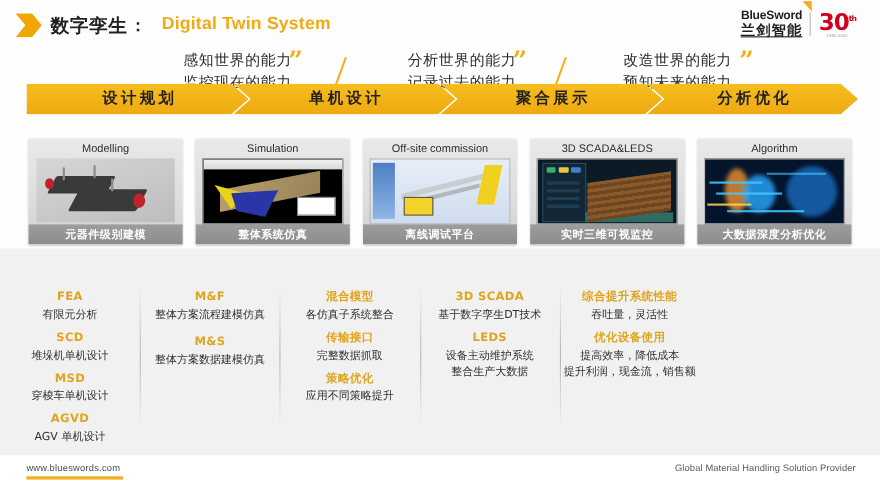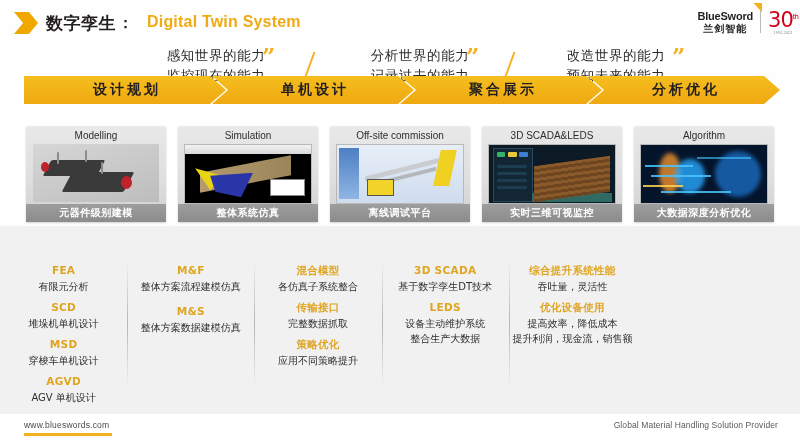--- a/index.html
+++ b/index.html
@@ -22,29 +22,29 @@
     font-size:17px;font-weight:bold;color:#231f20;letter-spacing:.5px;
     font-family:"DejaVu Sans",sans-serif;
   }
   .title-colon{position:absolute;left:118px;top:14px;font-size:15px;color:#231f20;font-weight:bold;}
   .title-en{
     position:absolute;left:147px;top:13px;
     font-size:16px;font-weight:bold;color:#EFAA14;letter-spacing:.2px;
   }
 
   
-  .logo{position:absolute;right:2px;top:8px;height:28px;display:flex;align-items:center;}
+  .logo{position:absolute;right:22px;top:8px;height:28px;display:flex;align-items:center;}
   .logo-txt{display:flex;flex-direction:column;align-items:center;line-height:1;position:relative;}
   .logo-en{font-size:11px;font-weight:bold;color:#231f20;letter-spacing:-.2px;}
-  .logo-cn{font-size:10px;font-weight:bold;color:#231f20;letter-spacing:1px;margin-top:2px;
-    font-family:"DejaVu Sans",sans-serif;}
+  .logo-cn{font-size:13px;font-weight:bold;color:#231f20;letter-spacing:1px;margin-top:2px;
+    font-family:"DejaVu Sans",sans-serif;text-decoration:underline;}
   .logo-flag{position:absolute;right:-9px;top:-8px;width:9px;height:10px;background:#F2B01E;
     clip-path:polygon(0 0,100% 0,100% 100%);}
   .logo-div{width:1px;height:22px;background:#bbb;margin:0 7px;}
-  .logo-30{font-size:21px;font-weight:normal;color:#D0021B;letter-spacing:-1px;line-height:1;
+  .logo-30{font-size:21px;font-weight:bold;color:#D0021B;letter-spacing:-1px;line-height:1;
     font-family:"DejaVu Sans",sans-serif;}
   .logo-30 sup{font-size:7px;vertical-align:super;}
   .logo-30sub{font-size:3.6px;color:#8a8a8a;letter-spacing:.2px;text-align:center;margin-top:0px;}
   .logo-right{display:flex;flex-direction:column;align-items:center;}
 
   
   .caps{position:absolute;left:0;top:44px;width:800px;height:46px;}
   .cap{position:absolute;top:2px;text-align:center;}
   .cap-line{font-size:13.5px;color:#2b2b2b;line-height:1.45;font-weight:500;
     font-family:"DejaVu Sans",sans-serif;letter-spacing:.6px;}

